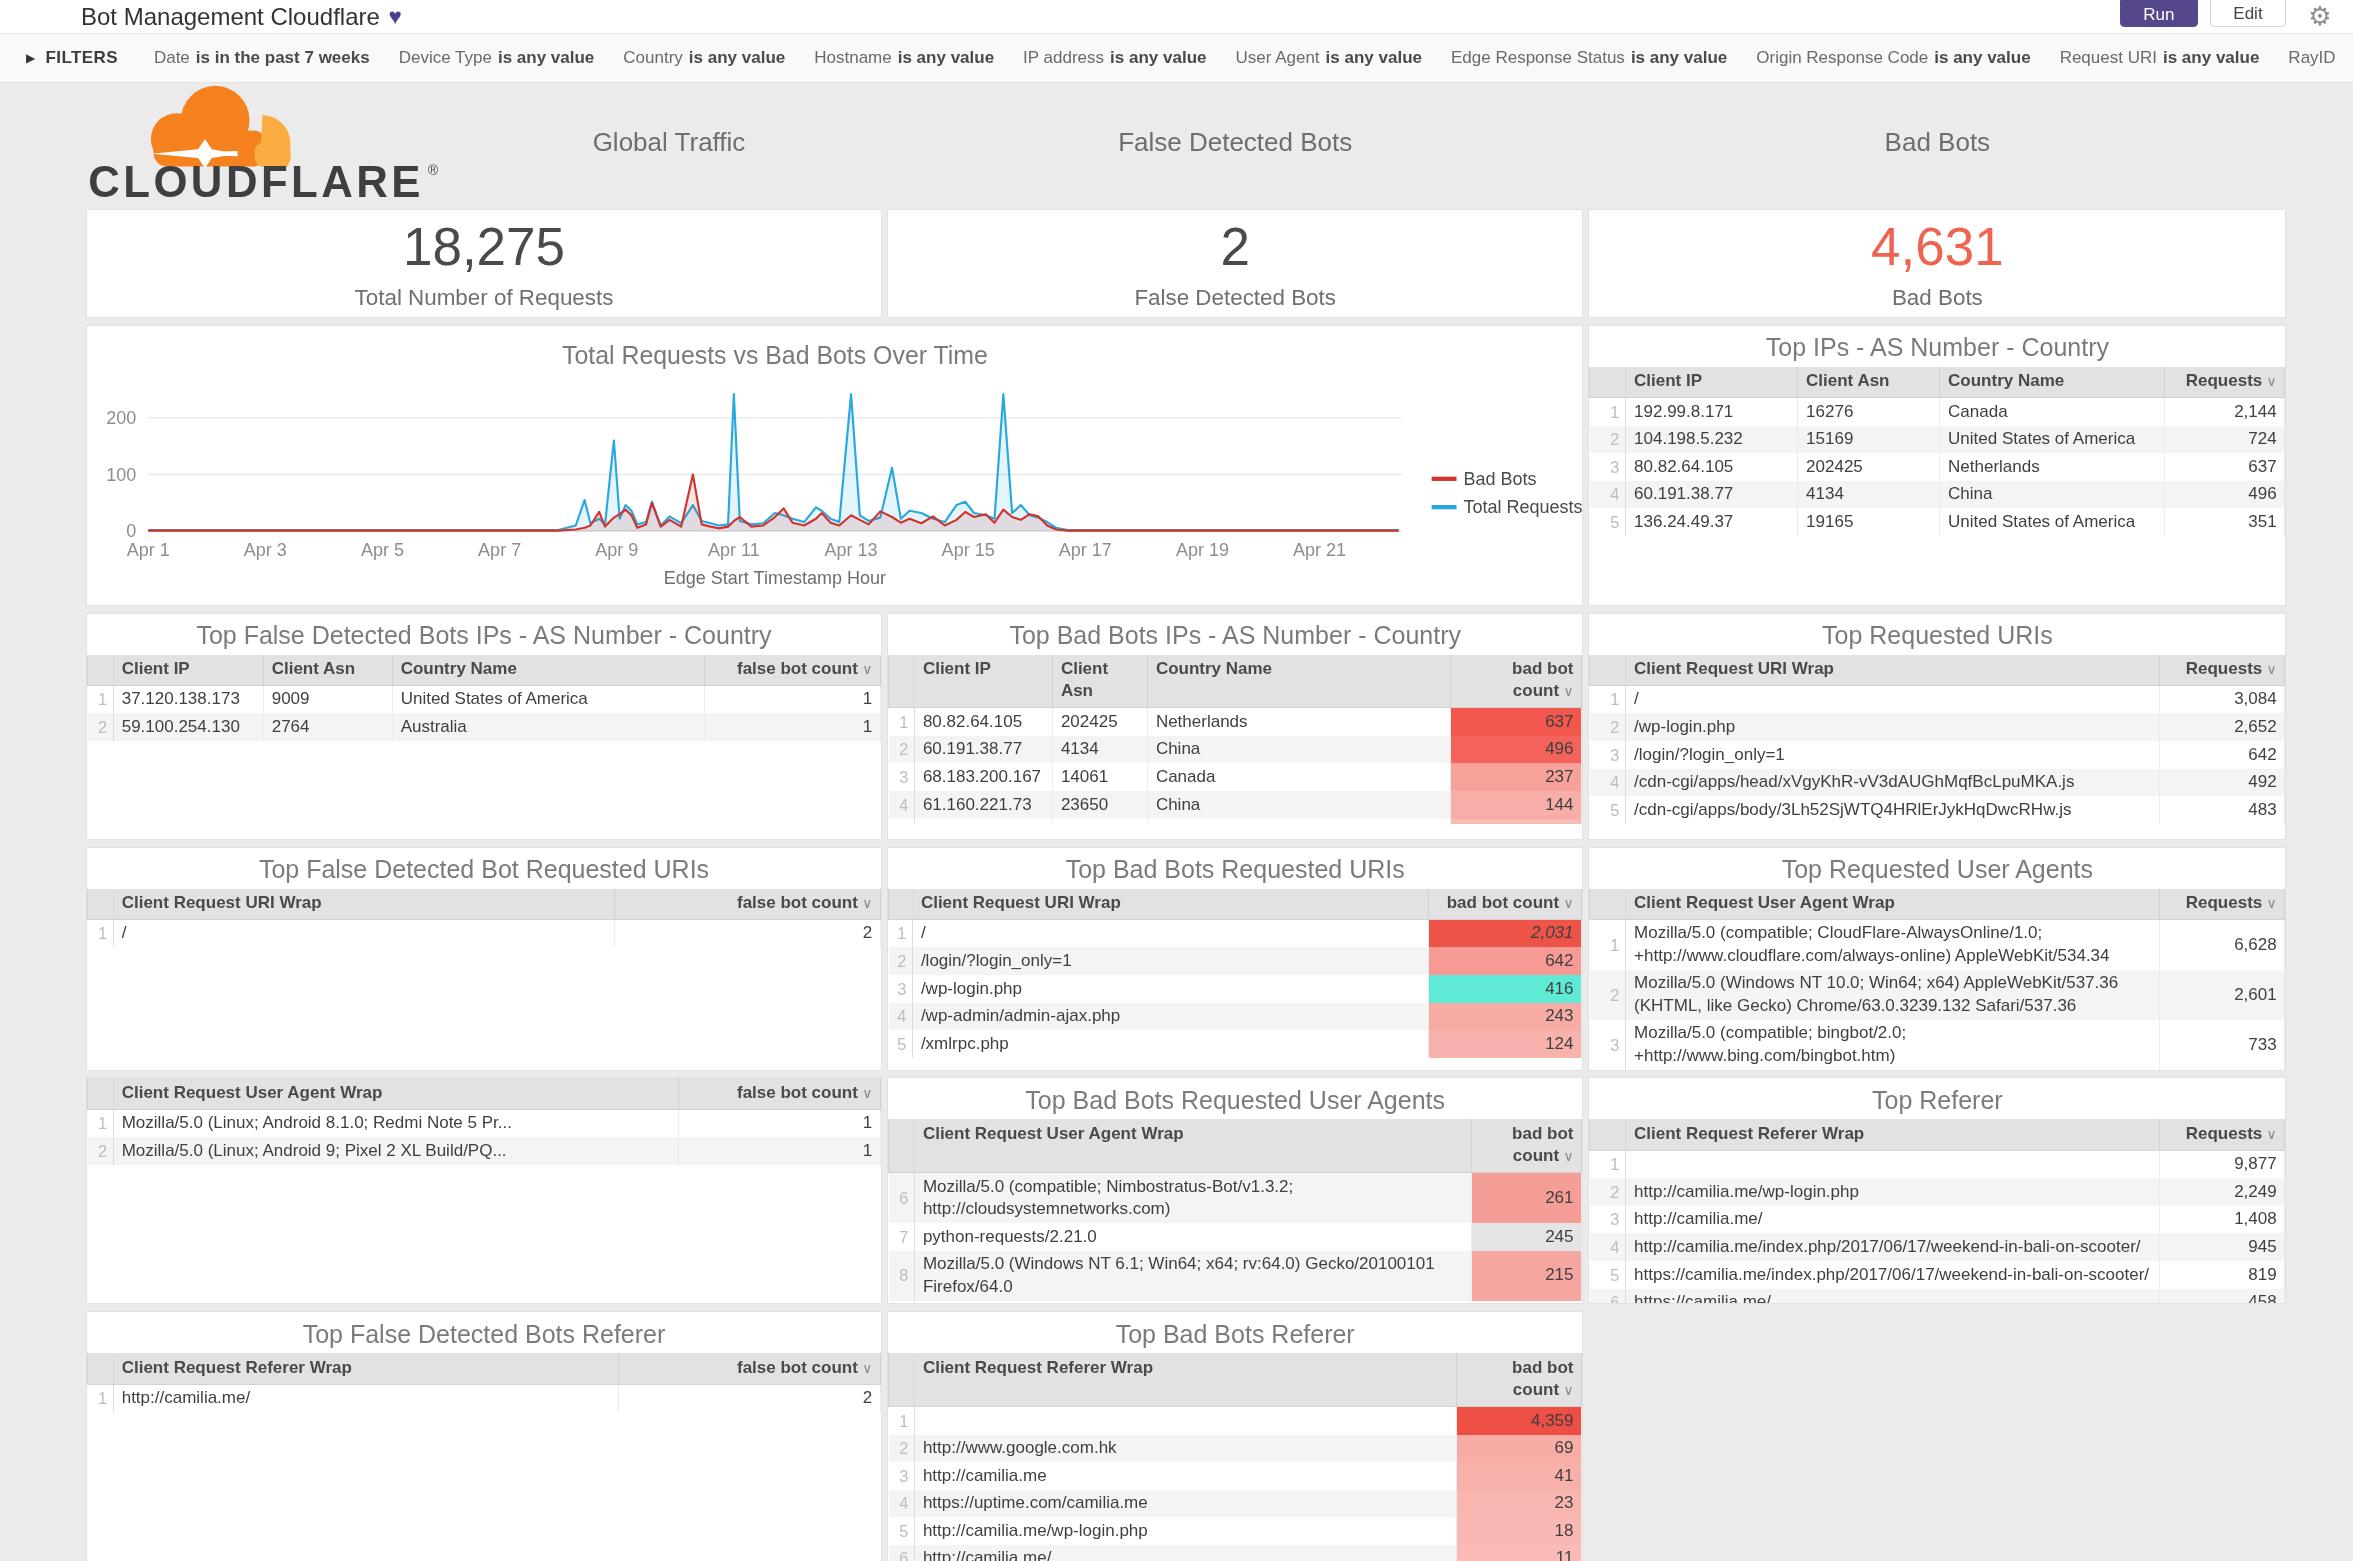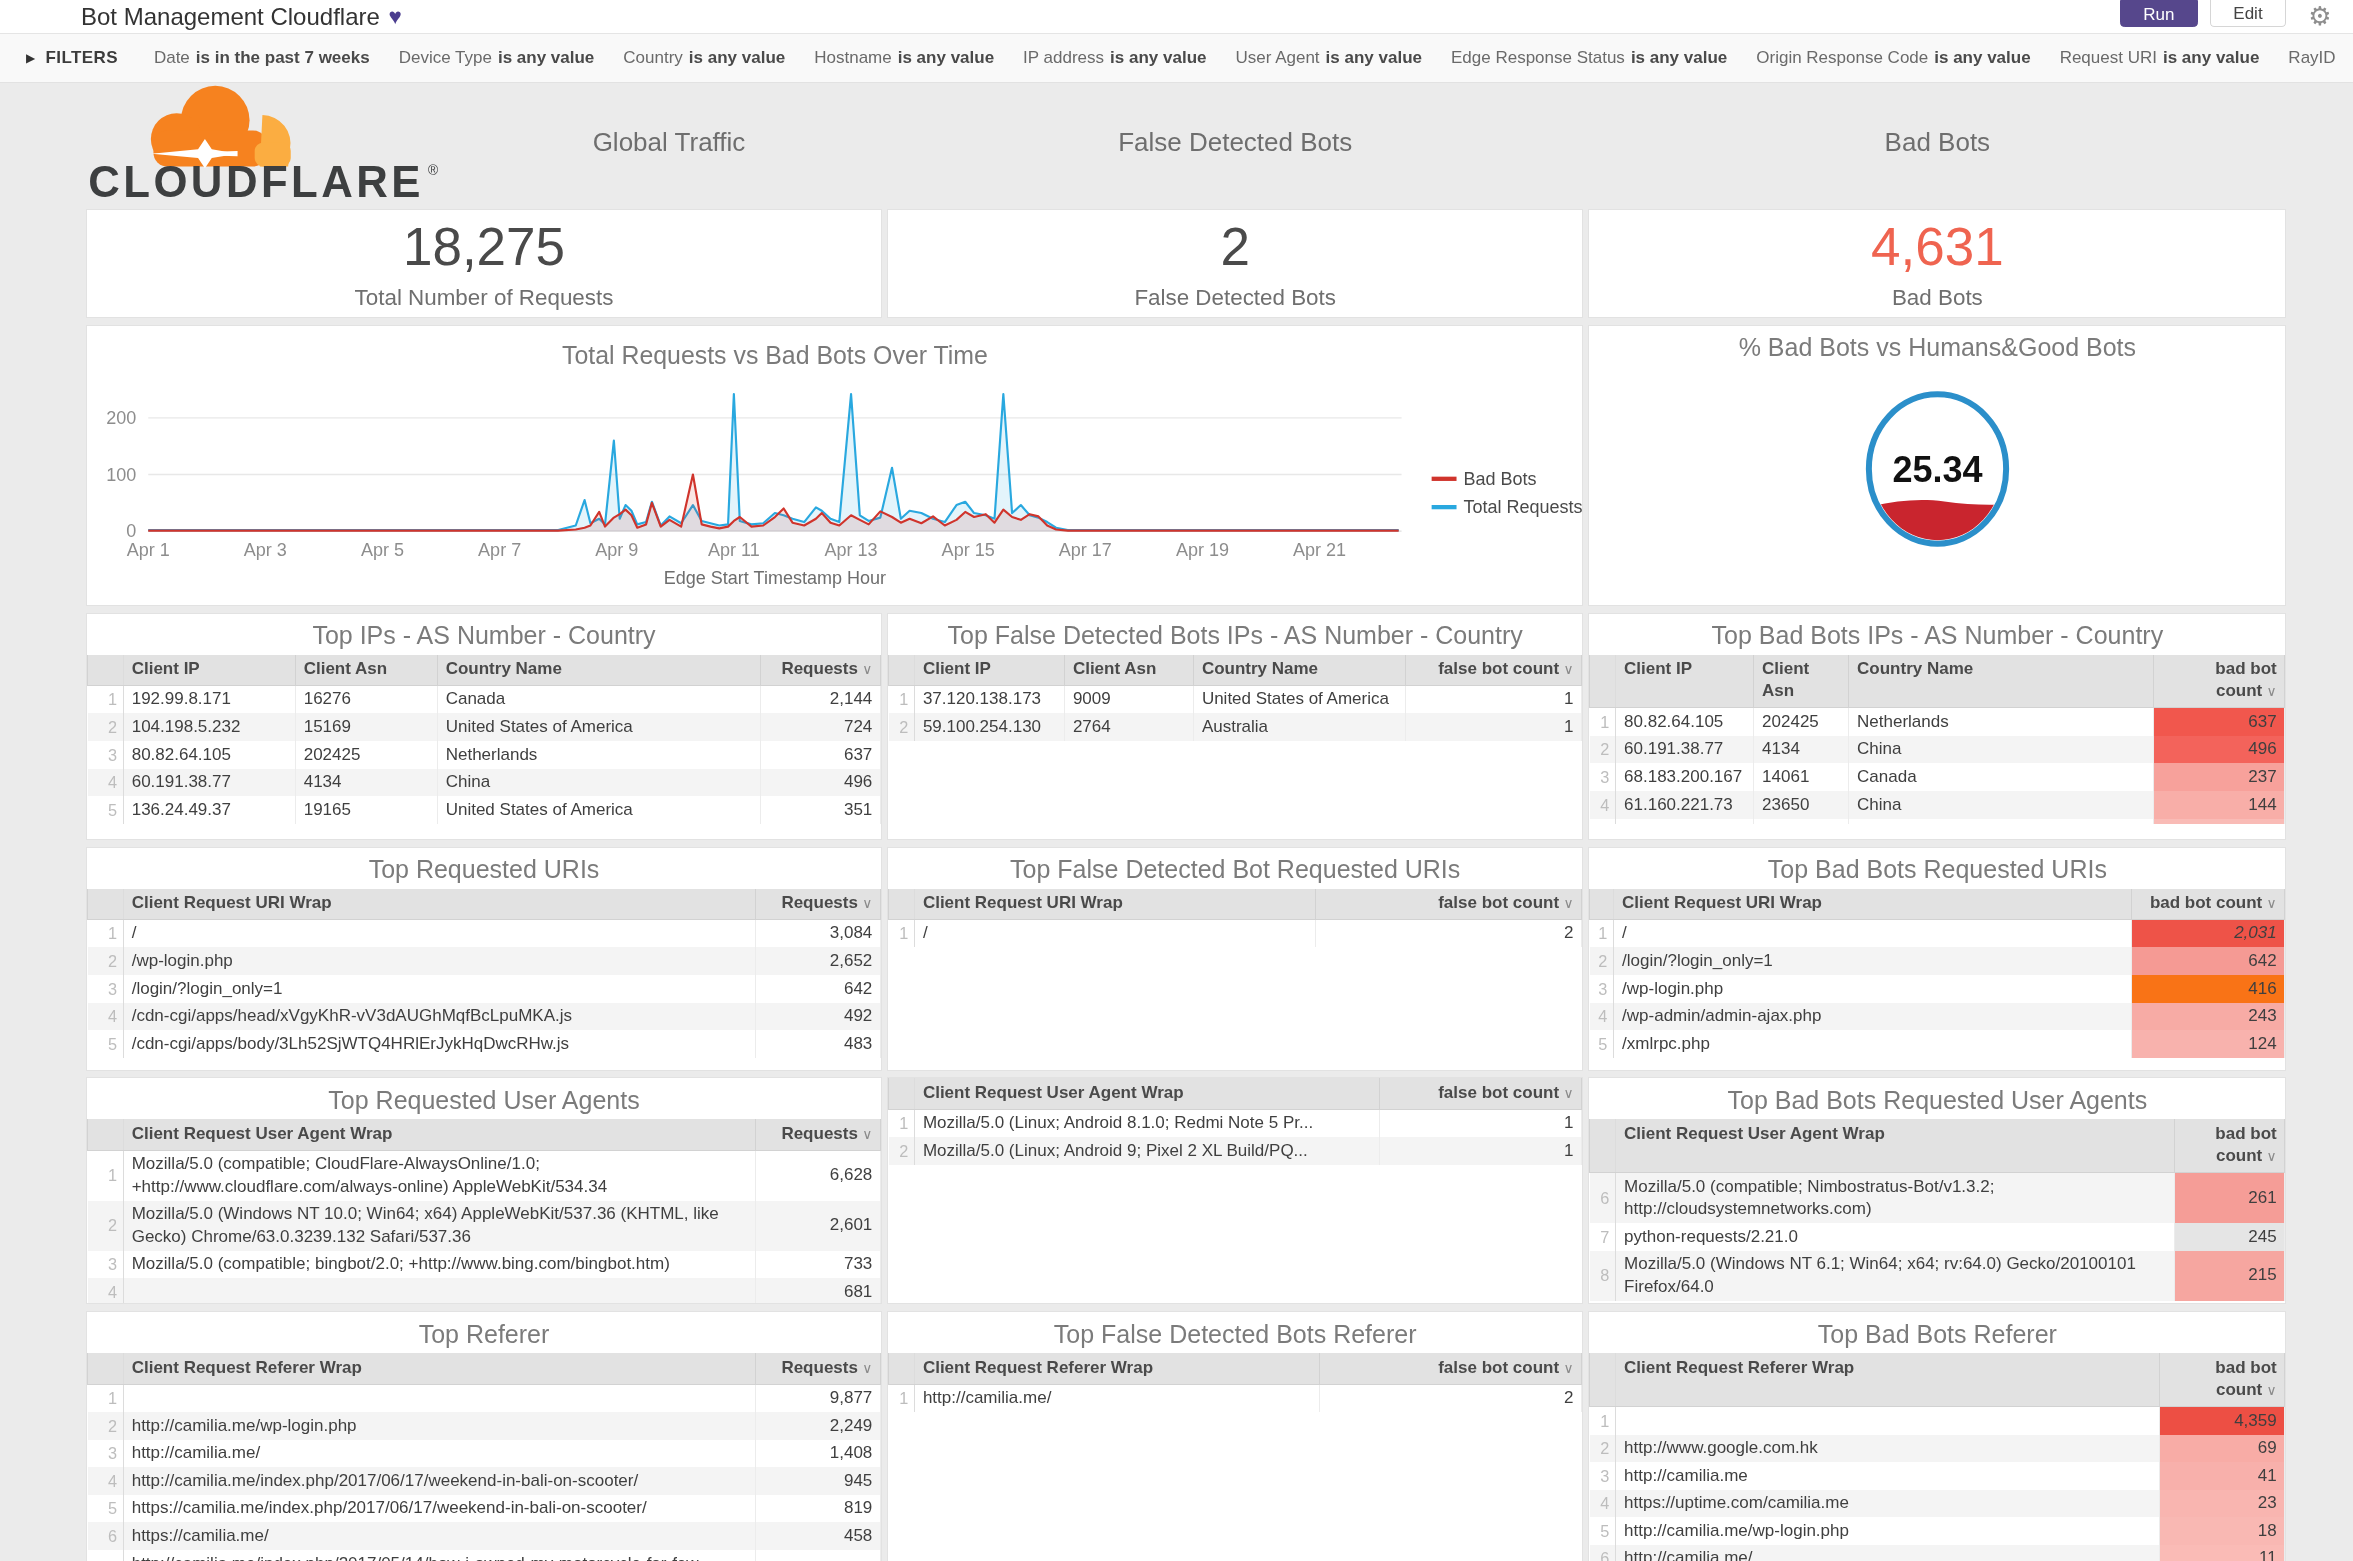--- a/index.html
+++ b/index.html
@@ -140,35 +140,20 @@
         <path d="M70.0 237.7 L547.6 237.7 L568.0 232.4 L578.3 202.7 L585.1 229.8 L595.3 224.5 L602.1 231.1 L612.4 133.4 L619.2 224.5 L626.0 208.6 L632.9 215.2 L639.7 231.1 L649.9 228.4 L656.7 204.7 L667.0 232.4 L677.2 221.8 L690.8 229.8 L704.5 208.6 L714.7 227.1 L725.0 229.8 L735.2 232.4 L745.4 231.1 L752.2 79.3 L759.1 227.1 L772.7 231.1 L786.4 229.8 L800.0 217.9 L810.2 220.5 L820.5 224.5 L834.1 228.4 L847.8 211.3 L854.6 215.2 L864.8 224.5 L875.0 228.4 L888.7 79.3 L898.9 220.5 L909.2 227.1 L922.8 223.2 L936.4 165.1 L946.7 224.5 L956.9 215.2 L970.6 217.9 L984.2 224.5 L997.9 228.4 L1011.5 208.6 L1021.7 204.7 L1032.0 217.9 L1045.6 220.5 L1055.8 224.5 L1066.1 79.3 L1076.3 217.9 L1086.5 208.6 L1096.8 220.5 L1107.0 223.2 L1117.2 228.4 L1127.5 235.0 L1141.1 237.7 L1526.6 237.7 L1526.6 239 L70.0 239 Z" fill="#29a8df" fill-opacity="0.13" stroke="none"></path>
         <path d="M70.0 237.7 L547.6 237.7 L568.0 232.4 L578.3 202.7 L585.1 229.8 L595.3 224.5 L602.1 231.1 L612.4 133.4 L619.2 224.5 L626.0 208.6 L632.9 215.2 L639.7 231.1 L649.9 228.4 L656.7 204.7 L667.0 232.4 L677.2 221.8 L690.8 229.8 L704.5 208.6 L714.7 227.1 L725.0 229.8 L735.2 232.4 L745.4 231.1 L752.2 79.3 L759.1 227.1 L772.7 231.1 L786.4 229.8 L800.0 217.9 L810.2 220.5 L820.5 224.5 L834.1 228.4 L847.8 211.3 L854.6 215.2 L864.8 224.5 L875.0 228.4 L888.7 79.3 L898.9 220.5 L909.2 227.1 L922.8 223.2 L936.4 165.1 L946.7 224.5 L956.9 215.2 L970.6 217.9 L984.2 224.5 L997.9 228.4 L1011.5 208.6 L1021.7 204.7 L1032.0 217.9 L1045.6 220.5 L1055.8 224.5 L1066.1 79.3 L1076.3 217.9 L1086.5 208.6 L1096.8 220.5 L1107.0 223.2 L1117.2 228.4 L1127.5 235.0 L1141.1 237.7 L1526.6 237.7 " fill="none" stroke="#29a8df" stroke-width="2.5" stroke-linejoin="round"></path>
         <path d="M70.0 238.3 L547.6 238.3 L568.0 237.0 L578.3 235.0 L585.1 232.4 L595.3 216.6 L602.1 233.7 L612.4 223.2 L619.2 219.2 L626.0 213.9 L632.9 220.5 L639.7 235.0 L649.9 231.1 L656.7 206.0 L667.0 233.7 L677.2 225.8 L690.8 233.7 L704.5 173.0 L714.7 231.1 L725.0 233.7 L735.2 235.7 L745.4 233.7 L752.2 227.1 L759.1 222.5 L772.7 233.7 L786.4 232.4 L800.0 222.5 L810.2 212.6 L820.5 229.1 L834.1 232.4 L847.8 224.5 L854.6 217.9 L864.8 229.1 L875.0 232.4 L888.7 220.5 L898.9 225.8 L909.2 231.1 L922.8 215.9 L936.4 222.5 L946.7 229.1 L956.9 224.5 L970.6 229.8 L984.2 221.8 L997.9 232.4 L1011.5 225.8 L1021.7 216.6 L1032.0 222.5 L1045.6 219.2 L1055.8 229.1 L1066.1 213.9 L1076.3 222.5 L1086.5 225.8 L1096.8 219.2 L1107.0 221.8 L1117.2 232.4 L1127.5 237.0 L1141.1 238.3 L1526.6 238.3 L1526.6 239 L70.0 239 Z" fill="#d0342c" fill-opacity="0.13" stroke="none"></path>
         <path d="M70.0 238.3 L547.6 238.3 L568.0 237.0 L578.3 235.0 L585.1 232.4 L595.3 216.6 L602.1 233.7 L612.4 223.2 L619.2 219.2 L626.0 213.9 L632.9 220.5 L639.7 235.0 L649.9 231.1 L656.7 206.0 L667.0 233.7 L677.2 225.8 L690.8 233.7 L704.5 173.0 L714.7 231.1 L725.0 233.7 L735.2 235.7 L745.4 233.7 L752.2 227.1 L759.1 222.5 L772.7 233.7 L786.4 232.4 L800.0 222.5 L810.2 212.6 L820.5 229.1 L834.1 232.4 L847.8 224.5 L854.6 217.9 L864.8 229.1 L875.0 232.4 L888.7 220.5 L898.9 225.8 L909.2 231.1 L922.8 215.9 L936.4 222.5 L946.7 229.1 L956.9 224.5 L970.6 229.8 L984.2 221.8 L997.9 232.4 L1011.5 225.8 L1021.7 216.6 L1032.0 222.5 L1045.6 219.2 L1055.8 229.1 L1066.1 213.9 L1076.3 222.5 L1086.5 225.8 L1096.8 219.2 L1107.0 221.8 L1117.2 232.4 L1127.5 237.0 L1141.1 238.3 L1526.6 238.3 " fill="none" stroke="#d0342c" stroke-width="2.5" stroke-linejoin="round"></path>
         <line x1="1565" y1="178" x2="1594" y2="178" stroke="#d0342c" stroke-width="5"></line>
         <text x="1602" y="185" font-size="21" fill="#4a4a4a">Bad Bots</text>
         <line x1="1565" y1="211" x2="1594" y2="211" stroke="#29a8df" stroke-width="5"></line>
         <text x="1602" y="218" font-size="21" fill="#4a4a4a">Total Requests</text>
       </svg>
   </div>
-  <div class="panel">
-    <div class="panel-title">% Bad Bots vs Humans&amp;Good Bots</div>
-    <div class="gauge-wrap">
-      <svg viewBox="0 0 176 186" width="151" height="160">
-        <defs>
-            <clipPath id="gclip">
-              <ellipse cx="88" cy="93" rx="76" ry="83"></ellipse>
-            </clipPath>
-          </defs>
-        <ellipse cx="88" cy="93" rx="80" ry="87" fill="#ffffff" stroke="#2b8fca" stroke-width="7"></ellipse>
-        <path clip-path="url(#gclip)" fill="#c9252e" d="M0 139 C 36 130 66 127 96 131 C126 135 156 136 176 133 L176 186 L0 186 Z"></path>
-        <text x="88" y="108" text-anchor="middle" font-size="42" font-weight="bold" fill="#111" font-family="Liberation Sans, sans-serif">25.34</text>
-      </svg>
-    </div>
-  </div>
 
   <div class="panel">
     <div class="panel-title">Top IPs - AS Number - Country</div>
       <div class="tbl-host">
         <table>
           <colgroup>
             <col style="width: 36px;">
             <col style="width: 172px;">
             <col style="width: 142px;">
             <col>
@@ -418,21 +403,21 @@
               <td class="num" style="background: rgb(238, 83, 72); font-style: italic;">2,031</td>
             </tr>
             <tr class="even">
               <td class="gutter">2</td>
               <td>/login/?login_only=1</td>
               <td class="num" style="background: rgb(245, 154, 148);">642</td>
             </tr>
             <tr>
               <td class="gutter">3</td>
               <td>/wp-login.php</td>
-              <td class="num" style="background: #f97316;">416</td>
+              <td class="num" style="background: #5eead4;">416</td>
             </tr>
             <tr class="even">
               <td class="gutter">4</td>
               <td>/wp-admin/admin-ajax.php</td>
               <td class="num" style="background: rgb(247, 171, 165);">243</td>
             </tr>
             <tr>
               <td class="gutter">5</td>
               <td>/xmlrpc.php</td>
               <td class="num" style="background: rgb(248, 178, 173);">124</td>

